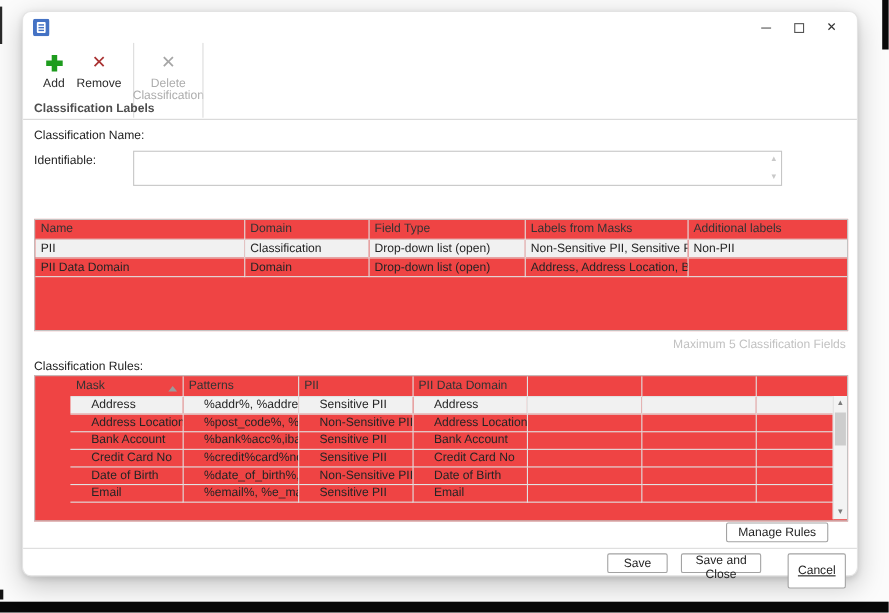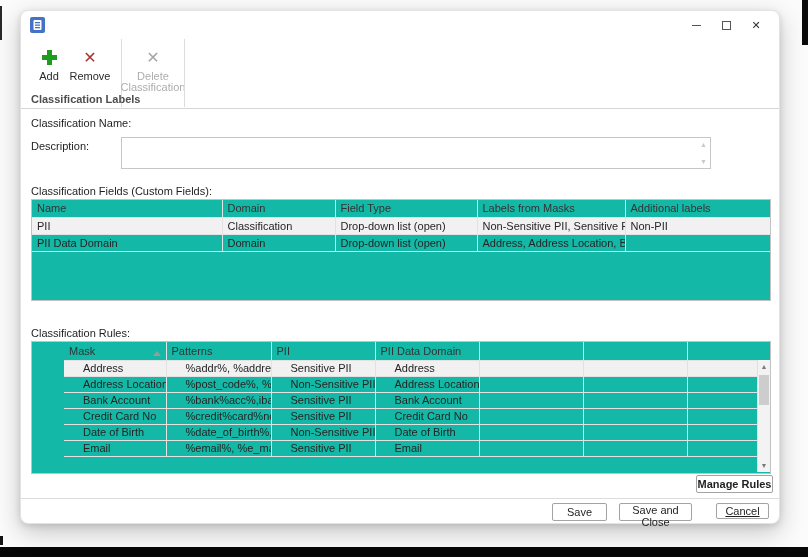--- a/index.html
+++ b/index.html
@@ -54,21 +54,21 @@
   .desc-box {
     position:absolute; left:100px; top:126px; width:590px; height:32px;
     border:1px solid #c6c6c6; background:#fff;
   }
   .desc-arrow { position:absolute; right:3px; font-size:7px; color:#c9c9c9; line-height:7px; }
   .desc-arrow.up { top:3px; } .desc-arrow.down { bottom:3px; }
 
   .section-label { position:absolute; left:10px; color:#1f1f1f; }
 
   
-  .tbl-box { position:absolute; left:10px; width:740px; border:1px solid #c3c3c3; background:#14b8a6; overflow:hidden; }
+  .tbl-box { position:absolute; left:10px; width:740px; border:1px solid #c3c3c3; background:#ef4444; overflow:hidden; }
   .tbl-box.custom { top:188px; height:102px; }
   .tbl-box.rules  { top:330px; height:133px; }
   table.grid { border-collapse:collapse; table-layout:fixed; }
   table.grid th, table.grid td {
     font-weight:normal; text-align:left; padding:0 5px;
     border-right:1px solid #e2e2e2; border-bottom:1px solid #e2e2e2;
     white-space:nowrap; overflow:hidden; color:#252525;
   }
   table.grid th { height:17px; color:#333; }
   .custom table.grid td { height:17px; }
@@ -85,26 +85,26 @@
   .vscroll { position:absolute; right:0; top:18px; bottom:1px; width:13px; background:#f3f3f3; border-left:1px solid #e0e0e0; }
   .vs-btn { position:absolute; left:0; right:0; height:13px; display:flex; align-items:center; justify-content:center; font-size:7px; color:#7a7a7a; }
   .vs-up { top:0; } .vs-down { bottom:0; }
   .vs-thumb { position:absolute; left:1px; right:1px; top:15px; height:30px; background:#cdcdcd; }
 
   
   .btn {
     background:#fff; border:1px solid #a3a3a3; border-radius:2px;
     font:inherit; color:#1f1f1f; text-align:center; cursor:default;
   }
-  .manage-btn { position:absolute; right:6px; top:464px; width:77px; height:18px;font-weight:bold; }
+  .manage-btn { position:absolute; right:26px; top:464px; width:93px; height:18px; }
   .footer-sep { position:absolute; left:0; right:0; top:487px; height:1px; background:#dcdcdc; }
   .footer { position:absolute; right:10px; top:492px; display:flex; }
   .btn-save { width:55px; height:18px; }
   .btn-savec { width:73px; height:18px; margin-left:12px; }
-  .btn-cancel { width:53px; height:16px; margin-left:24px;text-decoration:underline; }
+  .btn-cancel { width:53px; height:32px; margin-left:24px;text-decoration:underline; }
 </style>
 </head>
 <body>
 
 <div class="edge-bottom"></div>
 <div class="edge-right-top"></div>
 <div class="edge-left-top"></div>
 <div class="edge-left-bottom"></div>
 
 <div class="window">
@@ -148,28 +148,27 @@
     <div class="rb-btn disabled" style="left:102px; width:60px;">
       <span class="rb-ico x-gray">✕</span>
       <span class="rb-label">Delete Classification</span>
     </div>
     <div class="rb-sep" style="left:163px;"></div>
     <div class="group-label">Classification Labels</div>
   </div>
 
   <div class="fld-label" style="top:106px;">Classification Name:</div>
 
-  <div class="fld-label" style="top:129px;">Description:</div>
+  <div class="fld-label" style="top:129px;">Identifiable:</div>
   <div class="desc-box">
     <span></span>
     <span class="desc-arrow up">▲</span>
     <span class="desc-arrow down">▼</span>
   </div>
 
-  <div class="section-label" style="top:174px;">Classification Fields (Custom Fields):</div>
   <div class="tbl-box custom">
     <table class="grid" style="width:740px;">
       <colgroup>
           <col style="width:190px">
           <col style="width:113px">
           <col style="width:142px">
           <col style="width:148px">
           <col style="width:147px">
         </colgroup>
       <thead>
@@ -192,20 +191,21 @@
         <tr>
           <td>PII Data Domain</td>
           <td>Domain</td>
           <td>Drop-down list (open)</td>
           <td>Address, Address Location, Bank Ac...</td>
           <td class="no-r"></td>
         </tr>
       </tbody>
     </table>
   </div>
+  <div class="note">Maximum 5 Classification Fields</div>
 
   <div class="section-label" style="top:316px;">Classification Rules:</div>
   <div class="tbl-box rules">
     <table class="grid" style="width:727px;margin-left:32px;">
       <colgroup>
           <col style="width:102px">
           <col style="width:105px">
           <col style="width:104px">
           <col style="width:104px">
           <col style="width:104px">

